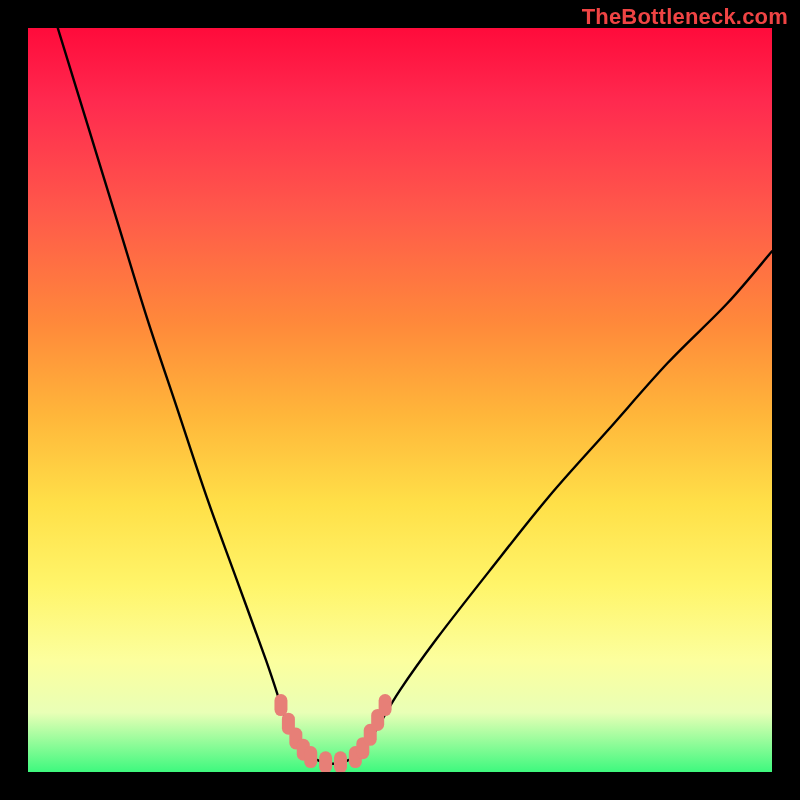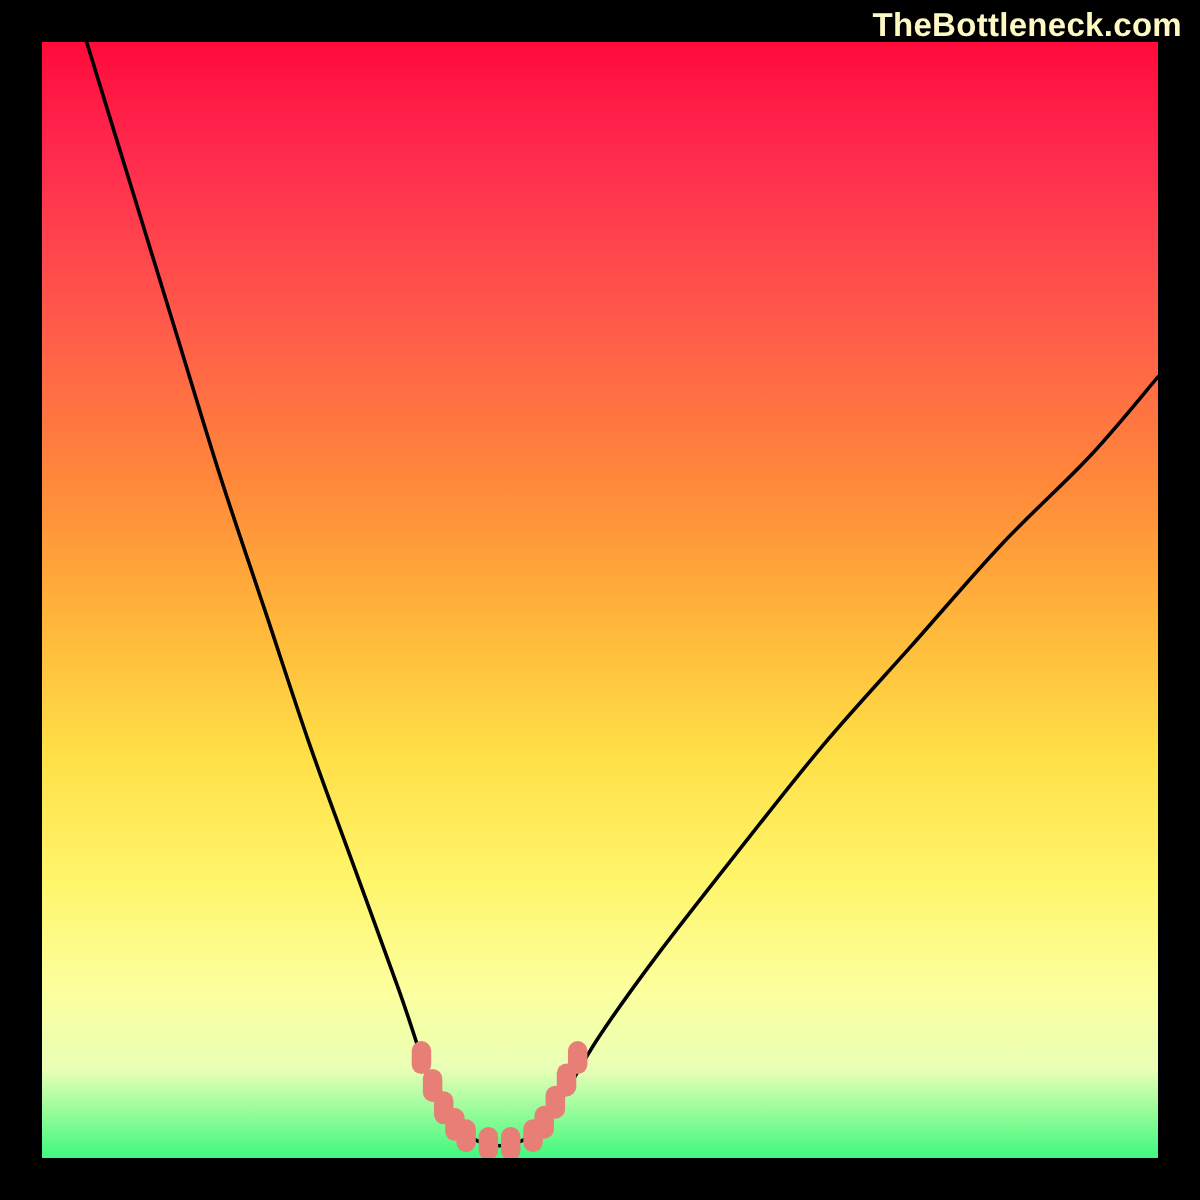--- a/index.html
+++ b/index.html
@@ -14,21 +14,21 @@
   .frame {
     position: relative;
     width: 800px;
     height: 800px;
     background: #000;
   }
   .watermark {
     position: absolute;
     top: 4px;
     right: 12px;
-    color: #fef9c3;
+    color: #ef4444;
     font-size: 22px;
     font-weight: 600;
     letter-spacing: 0.2px;
     z-index: 20;
   }
   .plot-bg {
     position: absolute;
     left: 28px;
     top: 28px;
     width: 744px;

